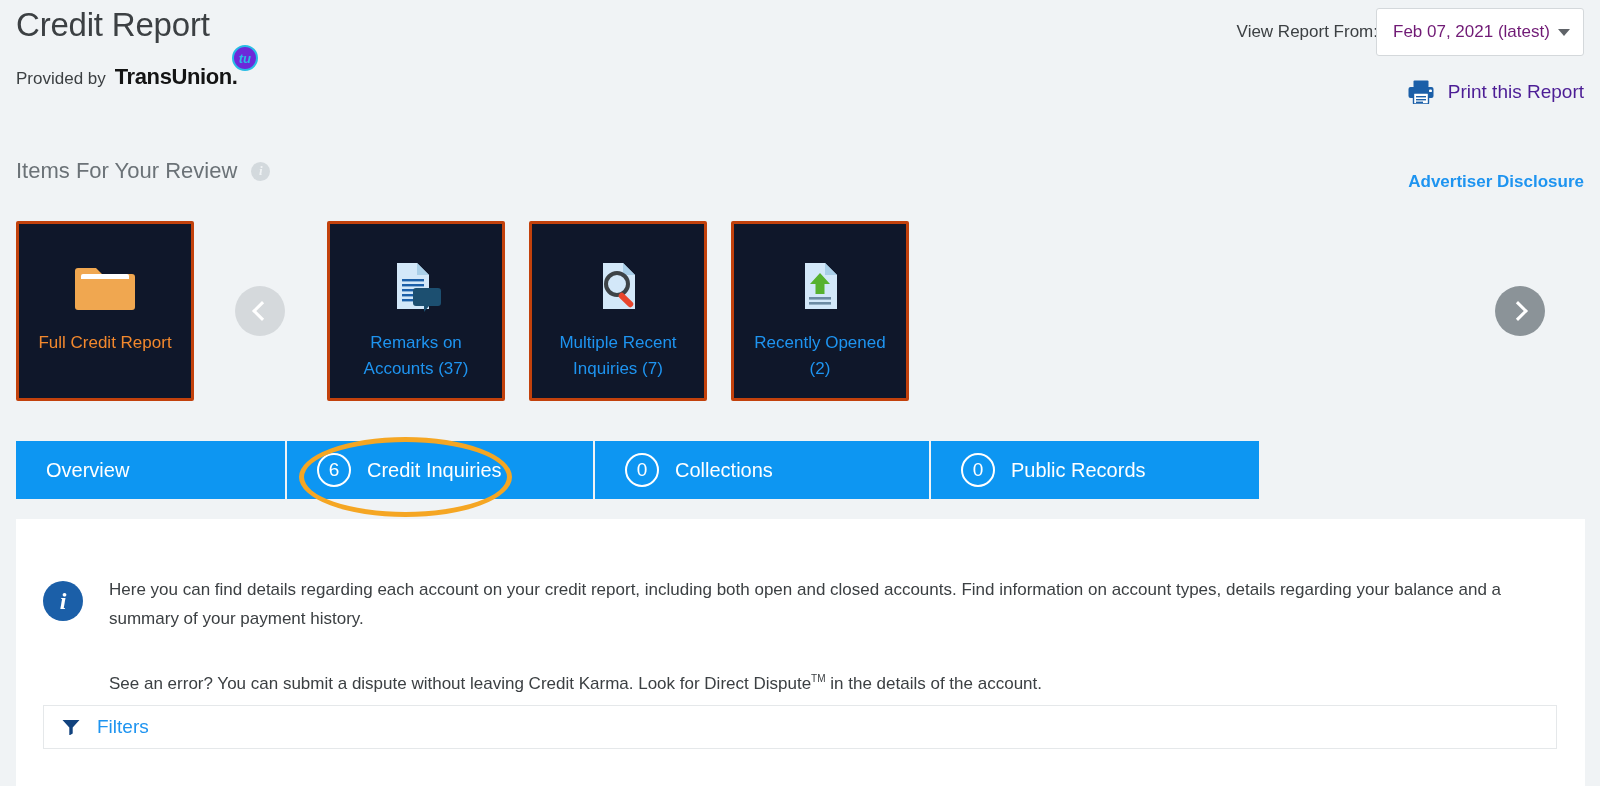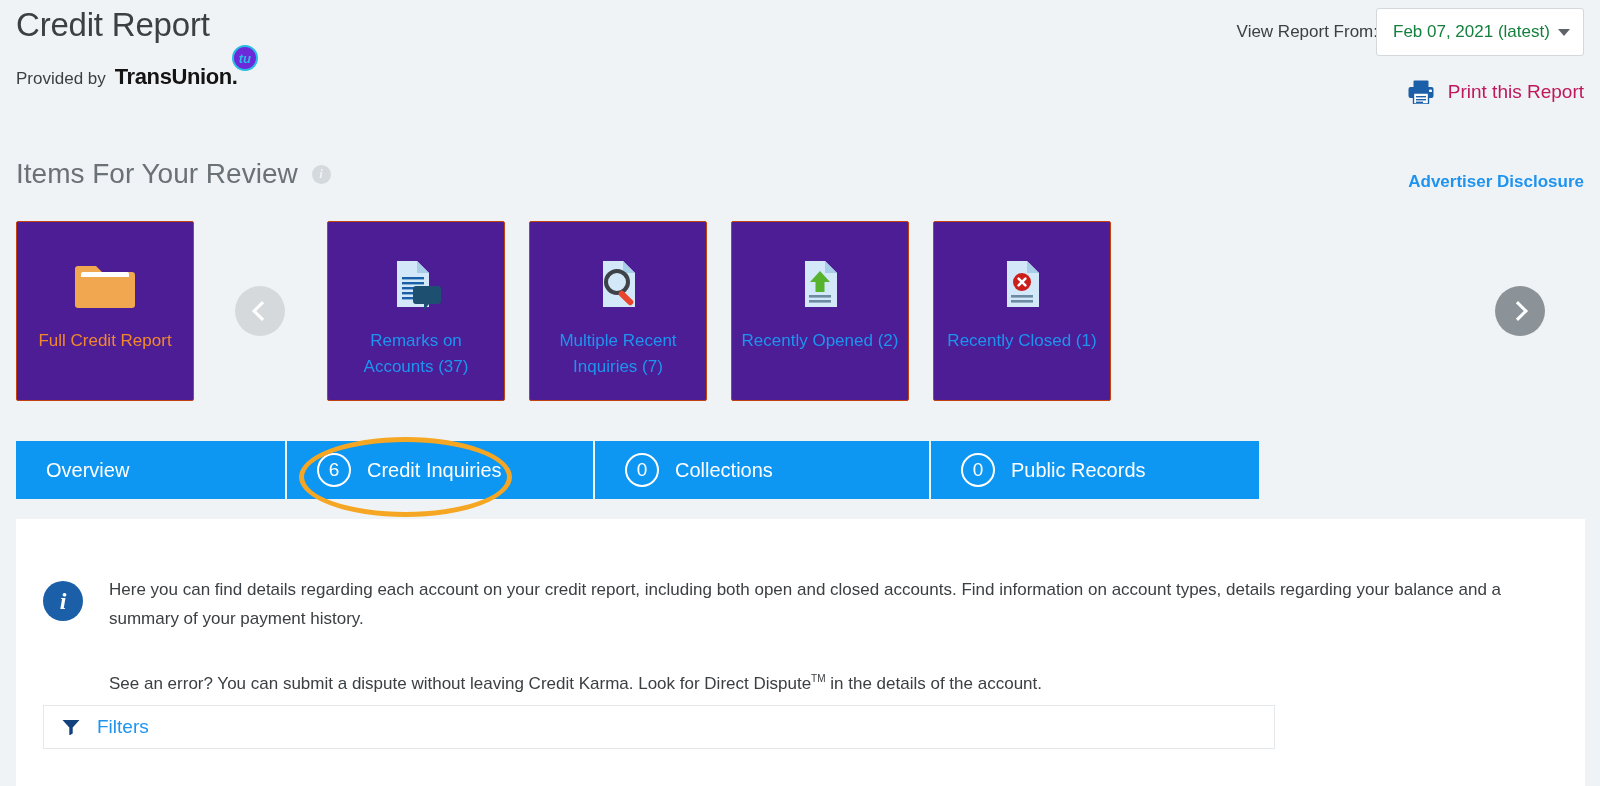--- a/index.html
+++ b/index.html
@@ -37,55 +37,55 @@
     position: absolute; right: 222px; top: 22px;
     font-size: 17px; color: #3c4043;
   }
   .date-select {
     position: absolute; right: 16px; top: 8px;
     width: 208px; height: 48px;
     background: #ffffff; border: 1px solid #d4d8db; border-radius: 3px;
     display: flex; align-items: center; justify-content: space-between;
     padding: 0 13px 0 16px;
   }
-  .date-select .dval { font-size: 17px; color: #15803d; }
+  .date-select .dval { font-size: 17px; color: #701a75; }
   .caret {
     width: 0; height: 0;
     border-left: 6px solid transparent; border-right: 6px solid transparent;
     border-top: 7px solid #5f6368;
   }
 
   .print-row {
     position: absolute; right: 16px; top: 80px;
     display: flex; align-items: center; gap: 14px;
   }
-  .print-label { font-size: 19px; color: #be185d; }
+  .print-label { font-size: 19px; color: #4c1d95; }
 
   
   .ifr-row {
     position: absolute; left: 16px; top: 158px;
     display: flex; align-items: center; gap: 14px;
   }
-  .ifr-title { font-size: 28px; color: #6b7277; font-weight: 400; }
+  .ifr-title { font-size: 22px; color: #6b7277; font-weight: 400; }
   .info-grey {
     width: 19px; height: 19px; border-radius: 50%;
     background: #d3d9dd; color: #f0f3f5;
     font-size: 13px; font-style: italic; font-weight: 700; font-family: "Liberation Serif", serif;
     display: flex; align-items: center; justify-content: center;
   }
   .adv-disclosure {
     position: absolute; right: 16px; top: 172px;
     font-size: 17px; font-weight: 700; color: #1e94f0;
   }
 
   
   .carousel { position: absolute; left: 0; top: 221px; width: 1600px; height: 182px; }
   .card {
     position: absolute; top: 0; width: 178px; height: 180px;
-    background: #4c1d95; border: 1px solid #c2410c; border-radius: 2px;
+    background: #0f172a; border: 3px solid #c2410c; border-radius: 2px;
     display: flex; flex-direction: column; align-items: center;
   }
   .card .ico { height: 86px; display: flex; align-items: center; justify-content: center; margin-top: 20px; }
   .card .clabel {
     font-size: 17px; line-height: 26px; text-align: center;
     color: #1e94f0; padding: 0 8px;
   }
   .card.first .clabel { color: #f2882d; }
 
   .nav-btn {
@@ -139,21 +139,21 @@
     width: 40px; height: 40px; border-radius: 50%; background: #1b5fa8; color: #fff;
     font-family: "Liberation Serif", serif; font-style: italic; font-weight: 700;
     font-size: 24px; display: flex; align-items: center; justify-content: center;
     flex: 0 0 auto; margin-top: 6px;
   }
   .info-text { font-size: 17px; line-height: 29px; color: #3c4043; max-width: 1420px; }
   .info-text p + p { margin-top: 31px; }
   .info-text sup { font-size: 10px; vertical-align: super; }
 
   .filters-bar {
-    position: absolute; left: 27px; top: 186px; width: 1232px; height: 44px;
+    position: absolute; left: 27px; top: 186px; width: 1514px; height: 44px;
     border: 1px solid #e5e8ea; background: #fff;
     display: flex; align-items: center; gap: 17px; padding-left: 18px;
   }
   .filters-label { font-size: 19px; color: #1e94f0; }
 </style>
 </head>
 <body>
 
 <div class="page">
 
@@ -249,38 +249,20 @@
           <path d="M29 14 l10 11 h-5.5 v10 h-9 v-10 H19 z" fill="#57b22e"></path>
           <g fill="#6c8ba3">
             <rect x="18" y="38" width="22" height="2.6"></rect>
             <rect x="18" y="43" width="22" height="2.6"></rect>
           </g>
         </svg>
       </span>
       <span class="clabel">Recently Opened (2)</span>
     </div>
 
-    <div class="card" style="left:933px">
-      <span class="ico">
-        <svg width="58" height="56" viewBox="0 0 58 56">
-          <path d="M14 4 h20 l12 12 v34 H14 z" fill="#d3e8f9"></path>
-          <path d="M34 4 v12 h12 z" fill="#a9cfe8"></path>
-          <circle cx="29" cy="25" r="9" fill="#cc1f1a"></circle>
-          <g stroke="#ffffff" stroke-width="2.6" stroke-linecap="round">
-            <line x1="25.6" y1="21.6" x2="32.4" y2="28.4"></line>
-            <line x1="32.4" y1="21.6" x2="25.6" y2="28.4"></line>
-          </g>
-          <g fill="#6c8ba3">
-            <rect x="18" y="38" width="22" height="2.6"></rect>
-            <rect x="18" y="43" width="22" height="2.6"></rect>
-          </g>
-        </svg>
-      </span>
-      <span class="clabel">Recently Closed (1)</span>
-    </div>
 
     <div class="nav-btn right">
       <span class="chev r"></span>
     </div>
   </div>
 
   <div class="tabs">
     <div class="tab tab-overview">
       <span>Overview</span>
     </div>

